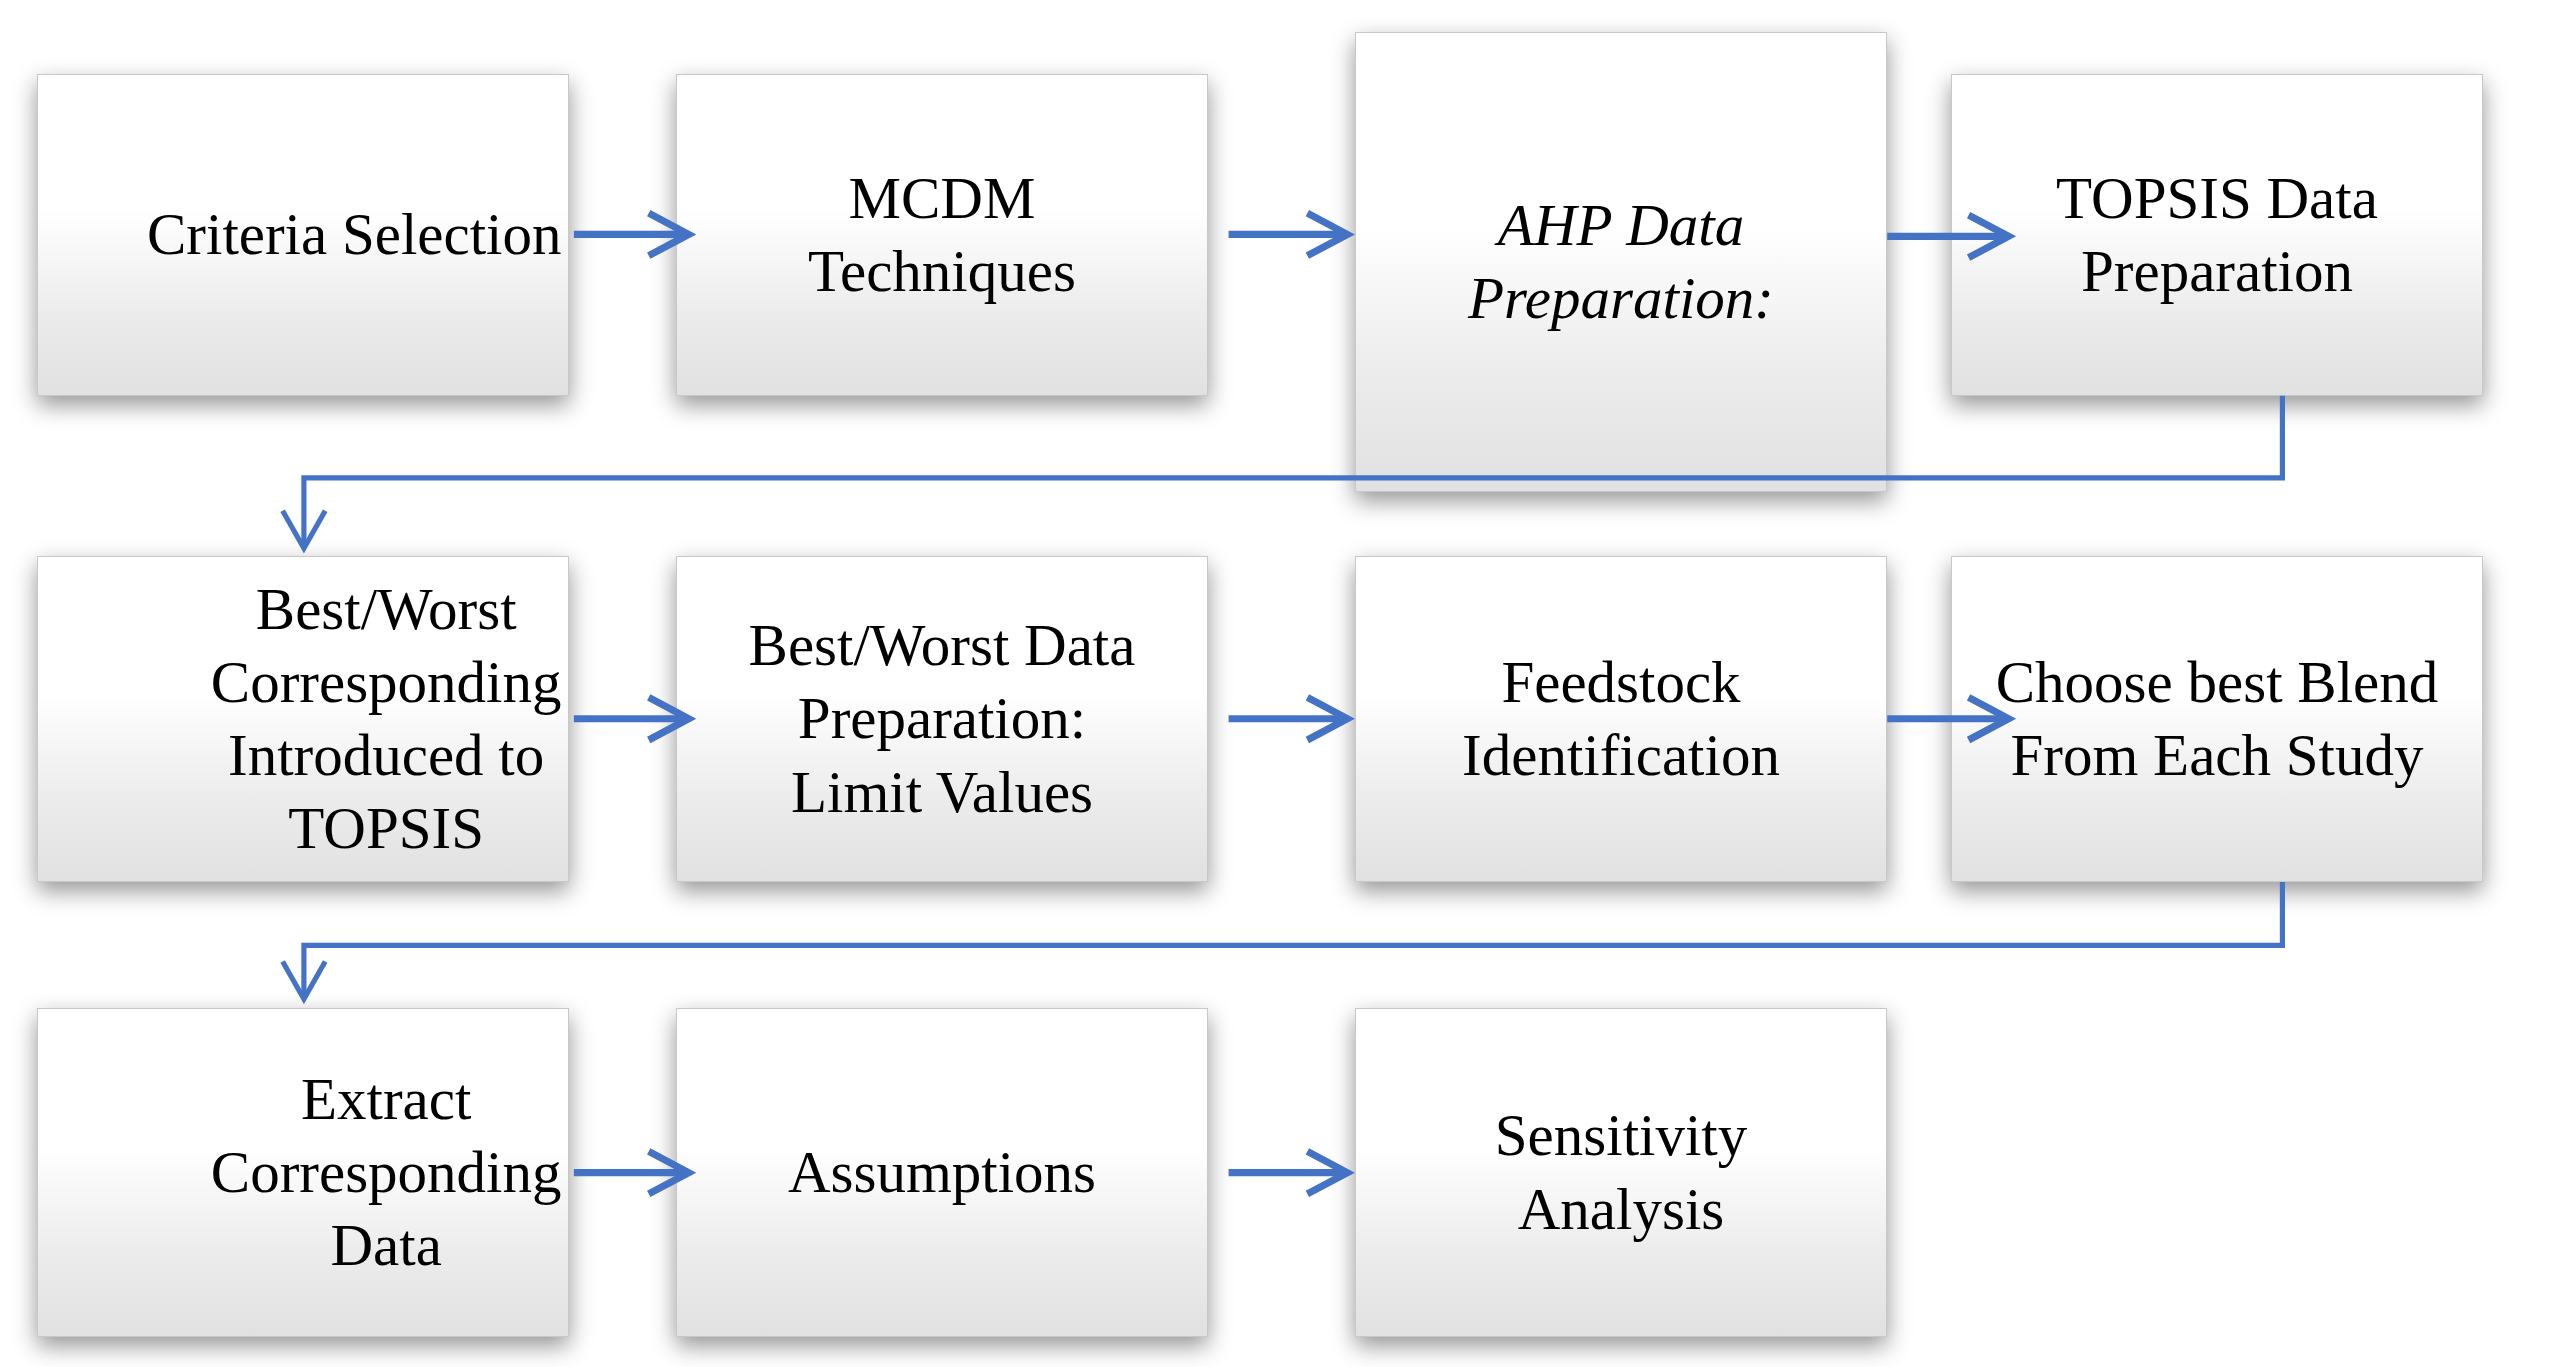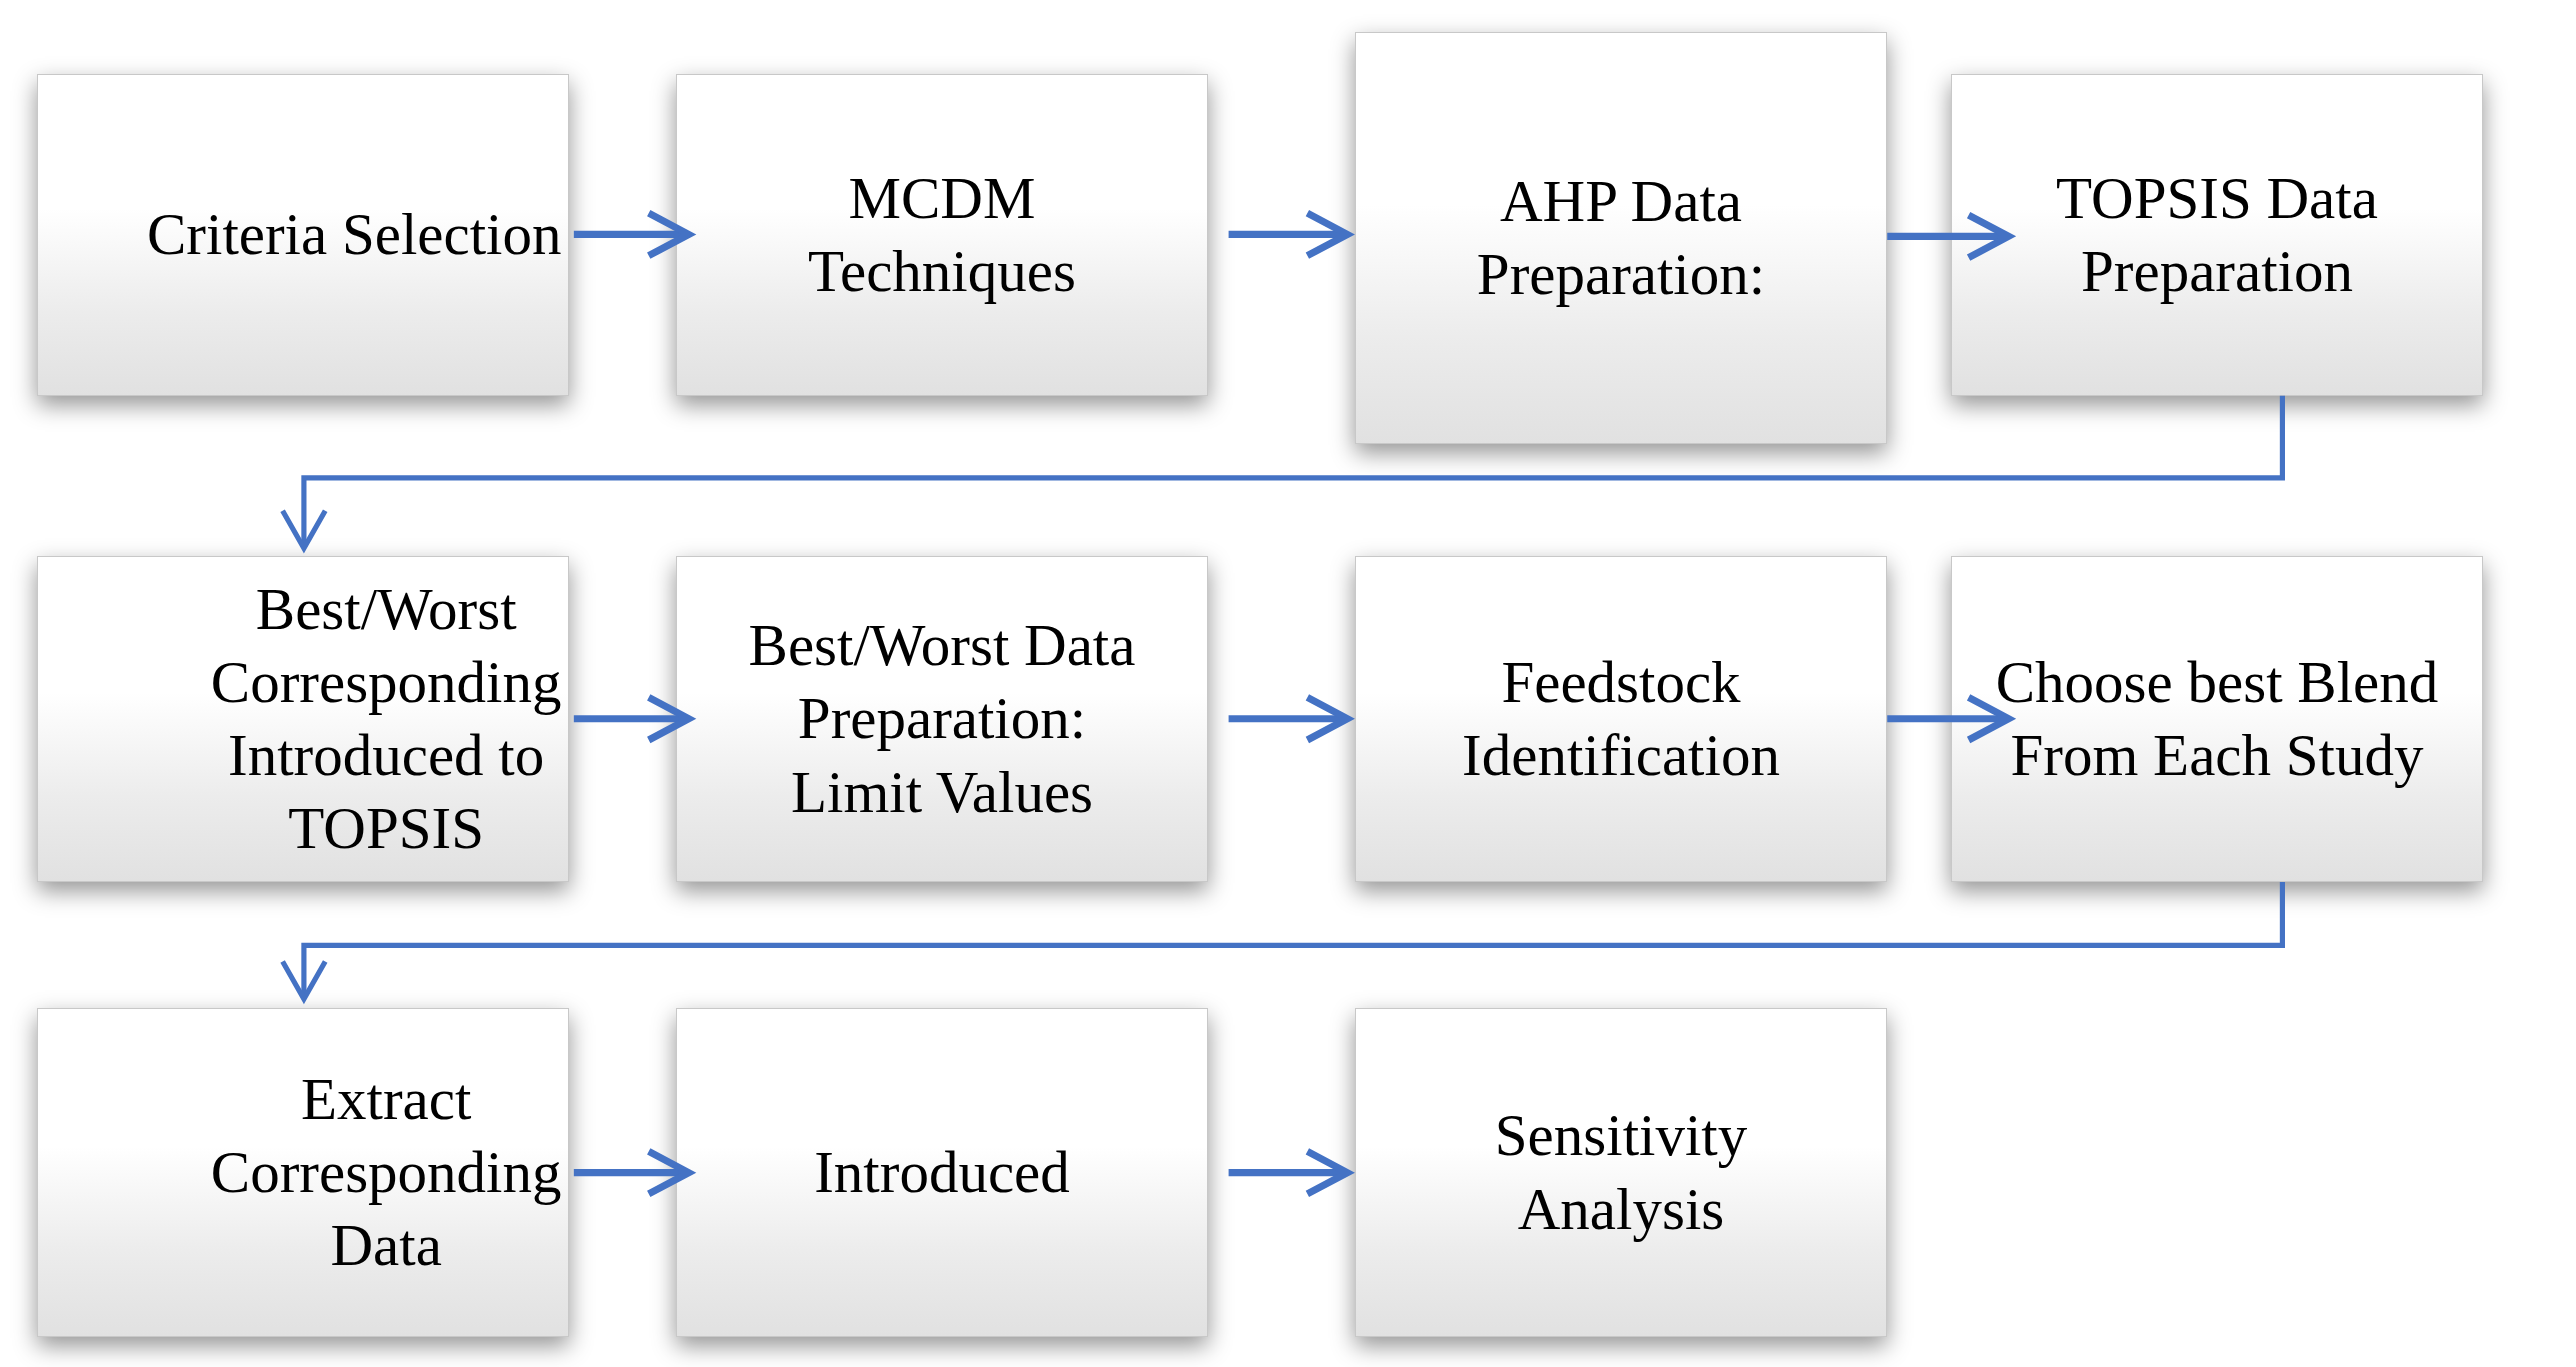--- a/index.html
+++ b/index.html
@@ -34,21 +34,21 @@
   }
   .node .label {
     white-space: pre-line;
   }
   
   .c1 { left: 37px;   width: 532px; align-items: flex-end; }
   .c2 { left: 676px; width: 532px; }
   .c3 { left: 1355px; width: 532px; }
   .c4 { left: 1951px; width: 532px; }
   .r1 { top: 74px;  height: 322px; }
-  .r1-tall { top: 32px; height: 412px; }
+  .r1-tall { top: 32px; height: 460px; font-style: italic; }
   .r2 { top: 556px;  height: 326px; }
   .r3 { top: 1008px; height: 329px; }
 
   
   .node .bullets {
     list-style: none;
     margin: 22px 0 0 0;
     padding: 0 0 0 34px;
     align-self: stretch;
     text-align: left;
@@ -125,21 +125,21 @@
 Identification</div>
   </div>
 
   <div class="node c1 r3">
     <div class="label">Extract
 Corresponding
 Data</div>
   </div>
 
   <div class="node c2 r3">
-    <div class="label">Introduced</div>
+    <div class="label">Assumptions</div>
   </div>
 
   <div class="node c3 r3">
     <div class="label">Sensitivity
 Analysis</div>
   </div>
 
   <svg class="arrows" viewBox="0 0 3988 2117" xmlns="http://www.w3.org/2000/svg">
 
     <g>

